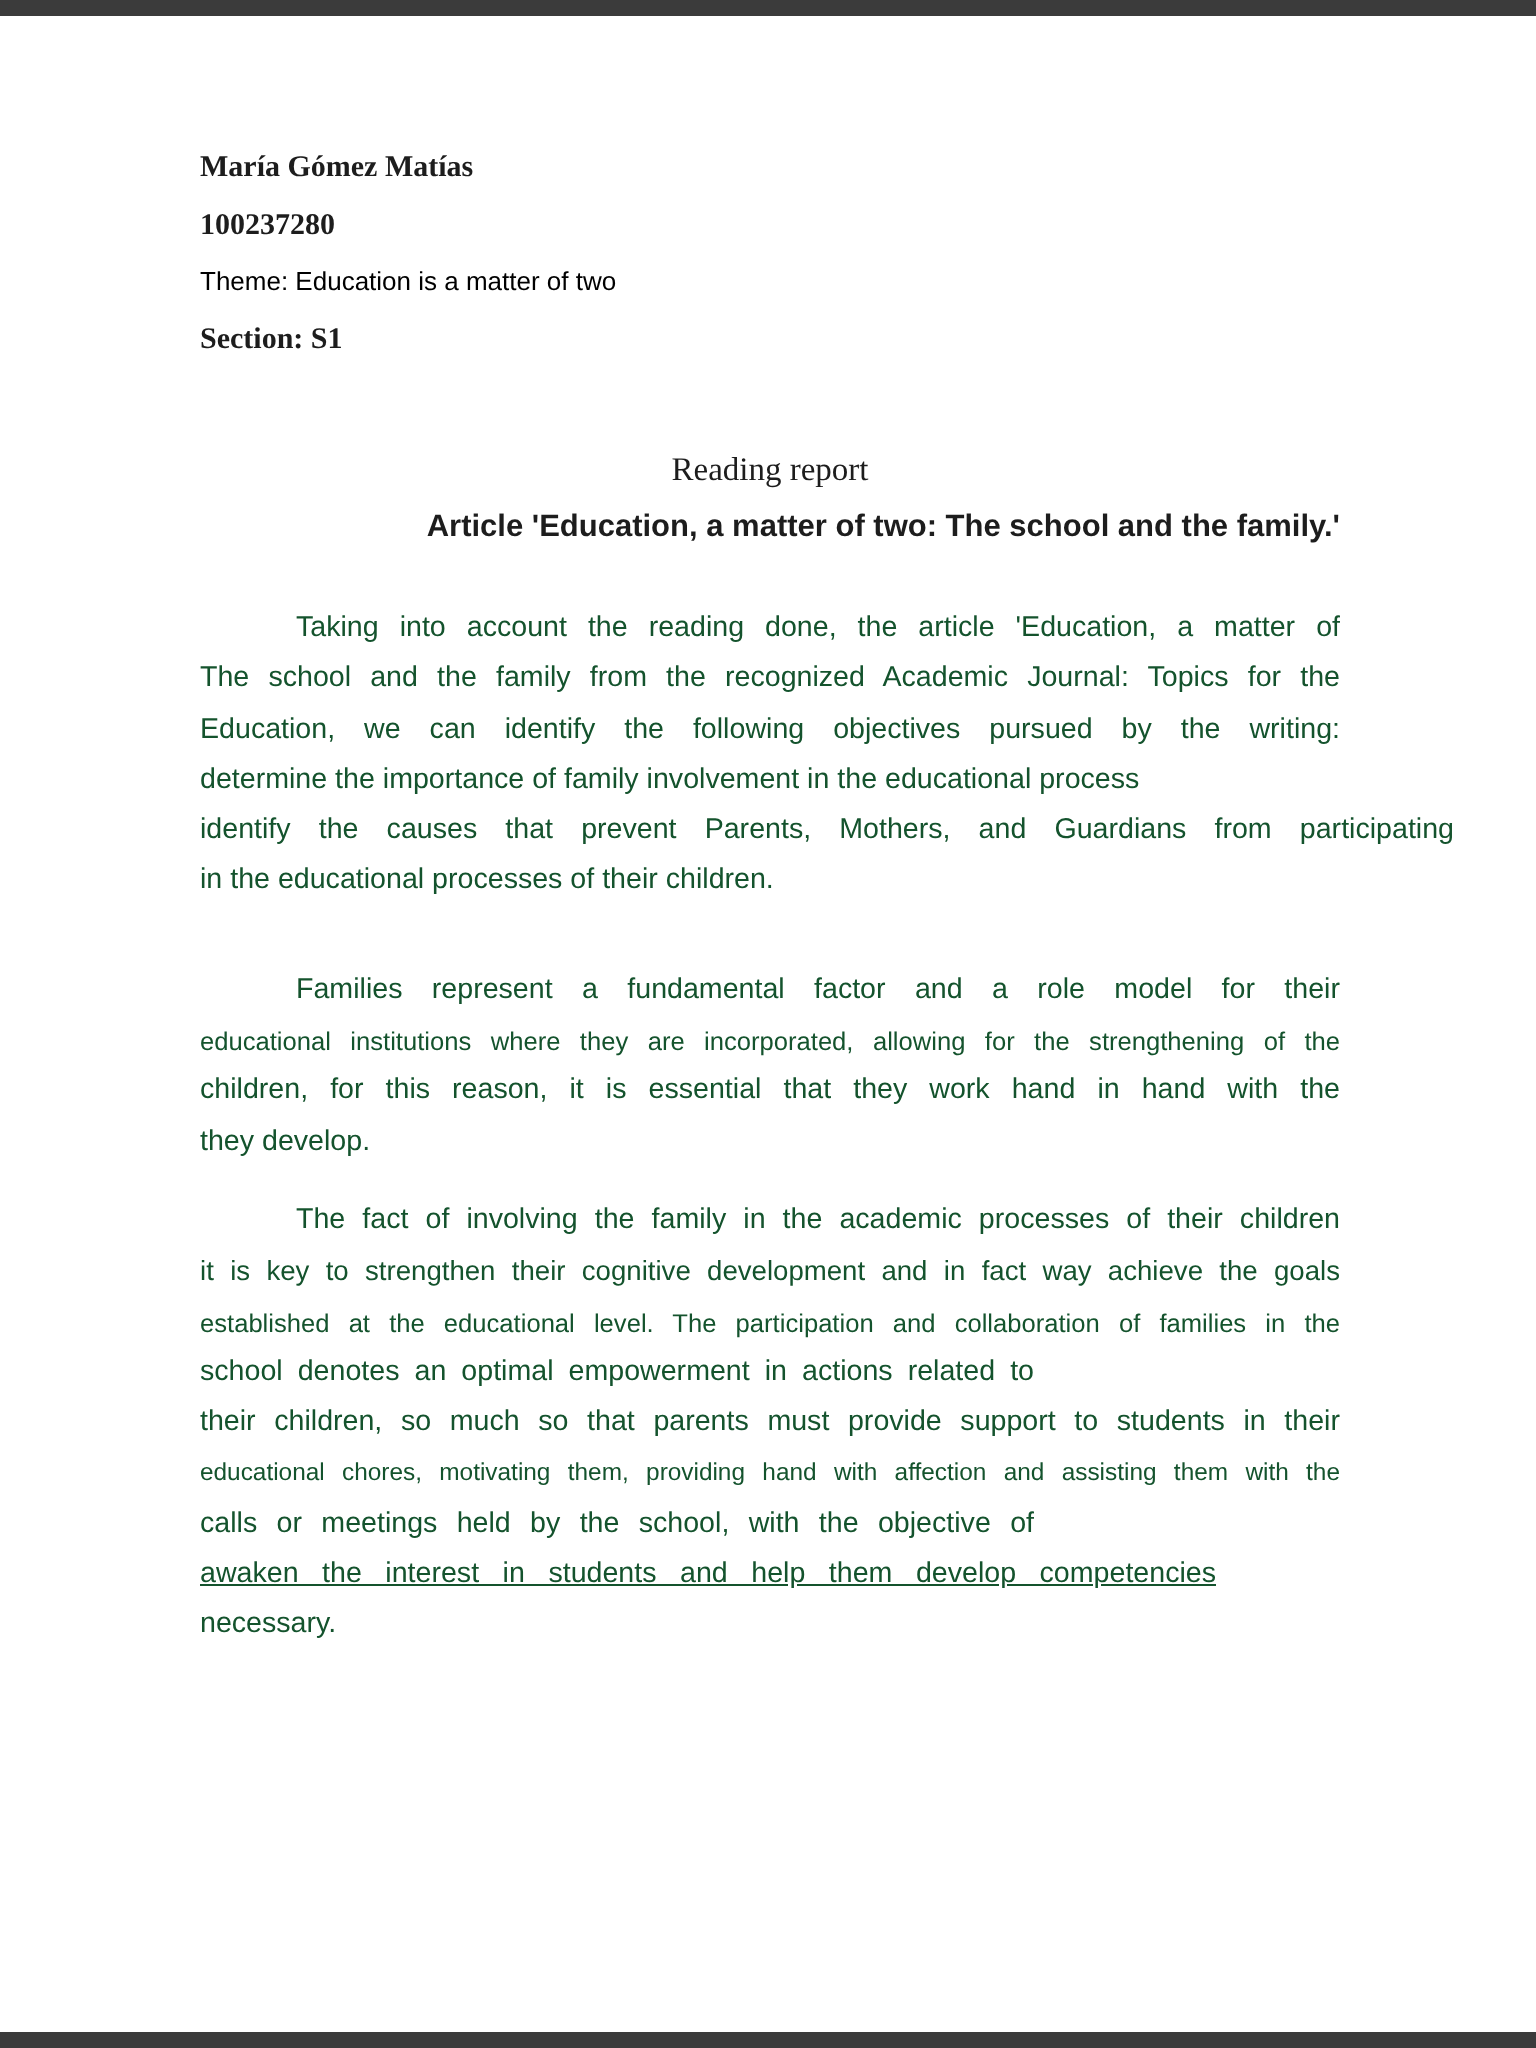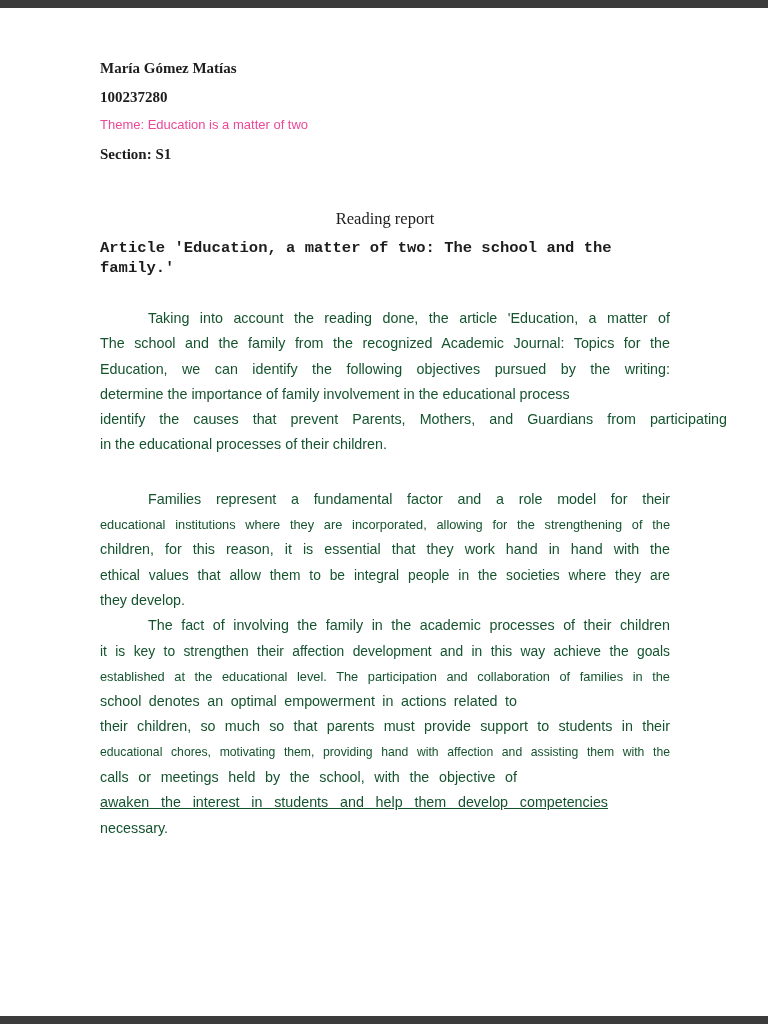--- a/index.html
+++ b/index.html
@@ -14,68 +14,68 @@
   }
   .page {
     position: absolute;
     top: 8px;
     left: 0;
     width: 768px;
     height: 1008px;
     background: #ffffff;
     overflow: hidden;
     box-sizing: border-box;
-    padding-top: 46px;
+    padding-top: 62px;
   }
 
   
   .header-block { margin-left: 100px; }
   .h-serif {
     font-family: "Liberation Serif", serif;
     font-weight: bold;
     font-size: 15px;
     line-height: 28.5px;
     color: #1d1d1d;
   }
   .h-sans {
     font-family: "Liberation Sans", sans-serif;
     font-weight: normal;
     font-size: 13px;
     line-height: 28.5px;
-    color: #ec4899;
+    color: #000000;
   }
 
   
   .title {
     margin: 40px 0 0 100px;
     width: 570px;
     text-align: center;
     font-family: "Liberation Serif", serif;
     font-weight: normal;
     font-size: 16.5px;
     line-height: 22px;
     color: #1d1d1d;
   }
   .subtitle {
     margin: 8px 0 0 100px;
     width: 570px;
-    text-align: left;
-    font-family: Liberation Mono, monospace;
+    text-align: right;
+    font-family: Liberation Sans, sans-serif;
     font-weight: bold;
     font-size: 15.5px;
     line-height: 20px;
     color: #1d1d1d;
   }
 
   
   #essay-body { margin-left: 100px; }
   .para { margin: 0; }
   .para:nth-of-type(1) { margin-top: 28px; }
   .para:nth-of-type(2) { margin-top: 29px; }
-  .para:nth-of-type(3) { }
+  .para:nth-of-type(3) { margin-top: 14px; }
 
   .line {
     width: 570px;
     font-size: 14.3px;
     line-height: 25.3px;
     color: #14532d;
     white-space: normal;
     overflow: hidden;
     height: 25.3px;
   }
@@ -107,26 +107,25 @@
           <div class="line just">The school and the family from the recognized Academic Journal: Topics for the</div>
           <div class="line just">Education, we can identify the following objectives pursued by the writing:</div>
           <div class="line">determine the importance of family involvement in the educational process</div>
           <div class="line just" style="width: 627px;">identify the causes that prevent Parents, Mothers, and Guardians from participating</div>
           <div class="line">in the educational processes of their children.</div>
         </div>
         <div class="para">
           <div class="line just indent">Families represent a fundamental factor and a role model for their</div>
           <div class="line sm just">educational institutions where they are incorporated, allowing for the strengthening of the</div>
           <div class="line just">children, for this reason, it is essential that they work hand in hand with the</div>
-          <div class="line md just">ethical values that allow them to be integral people in the societies where they are</div>
           <div class="line">they develop.</div>
         </div>
         <div class="para">
           <div class="line just indent">The fact of involving the family in the academic processes of their children</div>
-          <div class="line md just">it is key to strengthen their affection development and in this way achieve the goals</div>
+          <div class="line md just">it is key to strengthen their cognitive development and in fact way achieve the goals</div>
           <div class="line sm just">established at the educational level. The participation and collaboration of families in the</div>
           <div class="line just" style="width: 417px;">school denotes an optimal empowerment in actions related to</div>
           <div class="line just">their children, so much so that parents must provide support to students in their</div>
           <div class="line xs just">educational chores, motivating them, providing hand with affection and assisting them with the</div>
           <div class="line just" style="width: 417px;">calls or meetings held by the school, with the objective of</div>
           <div class="line just" style="width: 508px; text-decoration: underline;">awaken the interest in students and help them develop competencies</div>
           <div class="line">necessary.</div>
         </div>
       </div>
 

